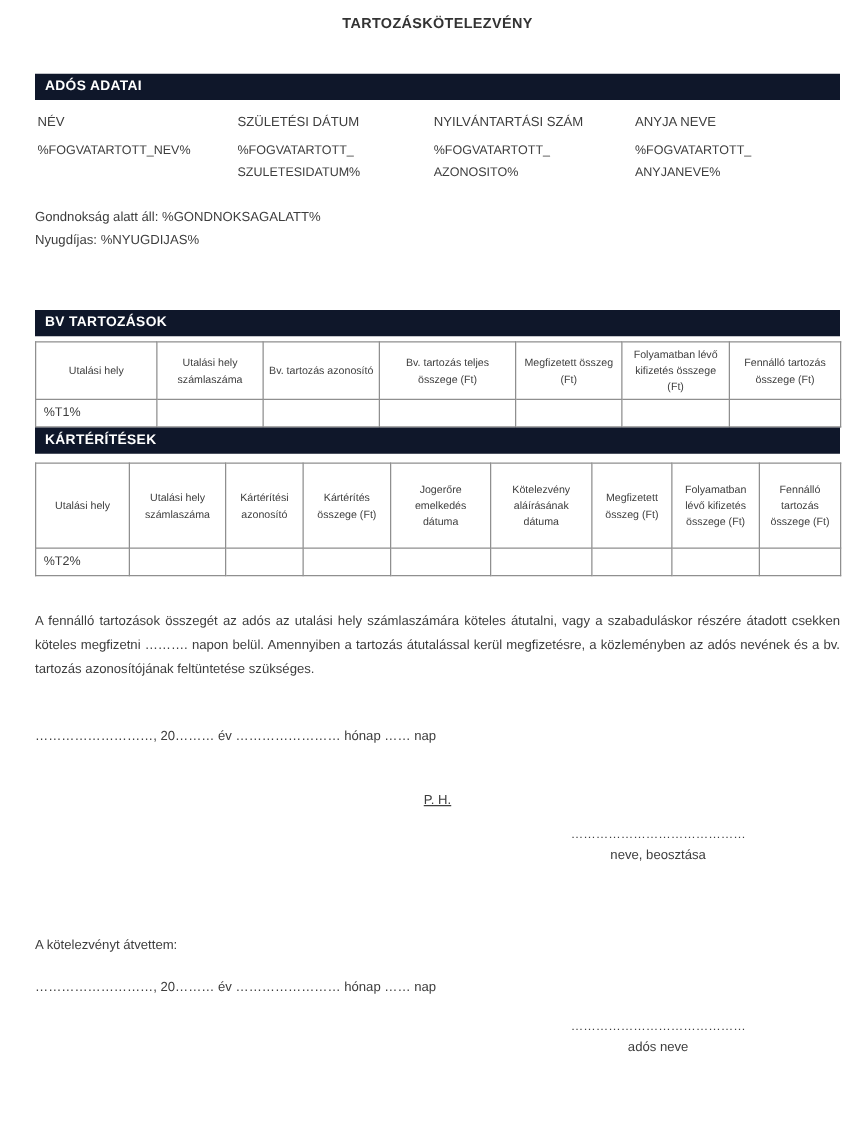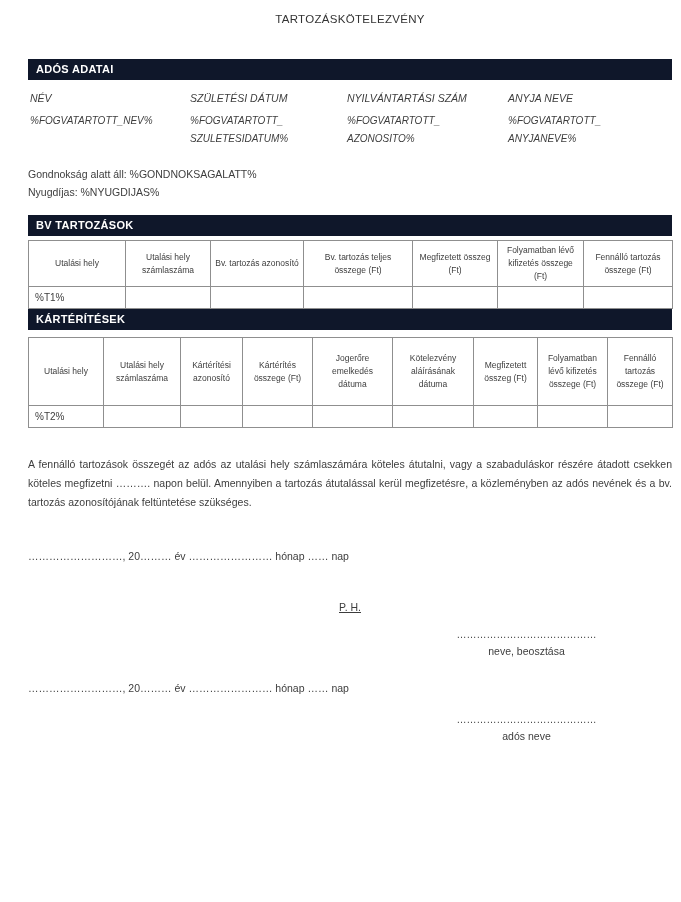--- a/index.html
+++ b/index.html
@@ -1,28 +1,28 @@
 <!DOCTYPE html>
 <html lang="hu"><head>
 <meta charset="utf-8">
 <style>
   html,body{margin:0;padding:0;background:#fff;}
   .page{
     width:681px;height:902px;background:#ffffff;position:relative;overflow:hidden;
     font-family:"Liberation Sans","DejaVu Sans",sans-serif;color:#3d3d3d;
   }
   .content{width:644px;margin-left:28px;}
-  .doc-title{padding-top:13px;font-size:11.5px;font-weight:normal;text-align:center;letter-spacing:.3px;color:#333;}
+  .doc-title{padding-top:13px;font-size:11.5px;font-weight:bold;text-align:center;letter-spacing:.3px;color:#333;}
   .section-bar{height:21px;line-height:21px;background:#0f172a;color:#ffffff;font-weight:bold;
     font-size:11px;padding-left:8px;letter-spacing:.3px;box-sizing:border-box;}
   .bar-adatok{margin-top:34px;}
-  .bar-bv{margin-top:14px;}
+  .bar-bv{margin-top:47px;}
   .bar-kart{}
   .fields{position:relative;height:50px;margin-top:12px;}
-  .field{position:absolute;top:0;font-style:italic;}
+  .field{position:absolute;top:0;}
   .field-label{font-size:10.5px;margin-bottom:8px;}
   .field-value{font-size:10px;line-height:18px;white-space:pre;}
   .f0{left:2px;} .f1{left:162px;} .f2{left:319px;} .f3{left:480px;}
   .guard-lines{margin-top:23px;font-size:10.5px;line-height:18px;}
   table{border-collapse:collapse;width:644px;table-layout:fixed;}
   .tbl1{margin-top:4px;} .tbl2{margin-top:7px;}
   th,td{border:1px solid #8f8f8f;box-sizing:border-box;}
   th{font-weight:normal;font-size:8.5px;line-height:1.5;text-align:center;vertical-align:middle;
      padding:3px 4px;color:#3d3d3d;}
   .tbl1 th{height:46px;} .tbl2 th{height:68px;}
@@ -157,20 +157,21 @@
 
     <div class="date-line dl1">………………………, 20……… év …………………… hónap …… nap</div>
 
     <div class="ph">P. H.</div>
 
     <div class="sig sig1">
       <div class="sig-dots">……………………………………</div>
       <div class="sig-label">neve, beosztása</div>
     </div>
 
+    <div class="receipt">A kötelezvényt átvettem:</div>
 
     <div class="date-line dl2">………………………, 20……… év …………………… hónap …… nap</div>
 
     <div class="sig sig2">
       <div class="sig-dots">……………………………………</div>
       <div class="sig-label">adós neve</div>
     </div>
 
   </div>
 </div>

